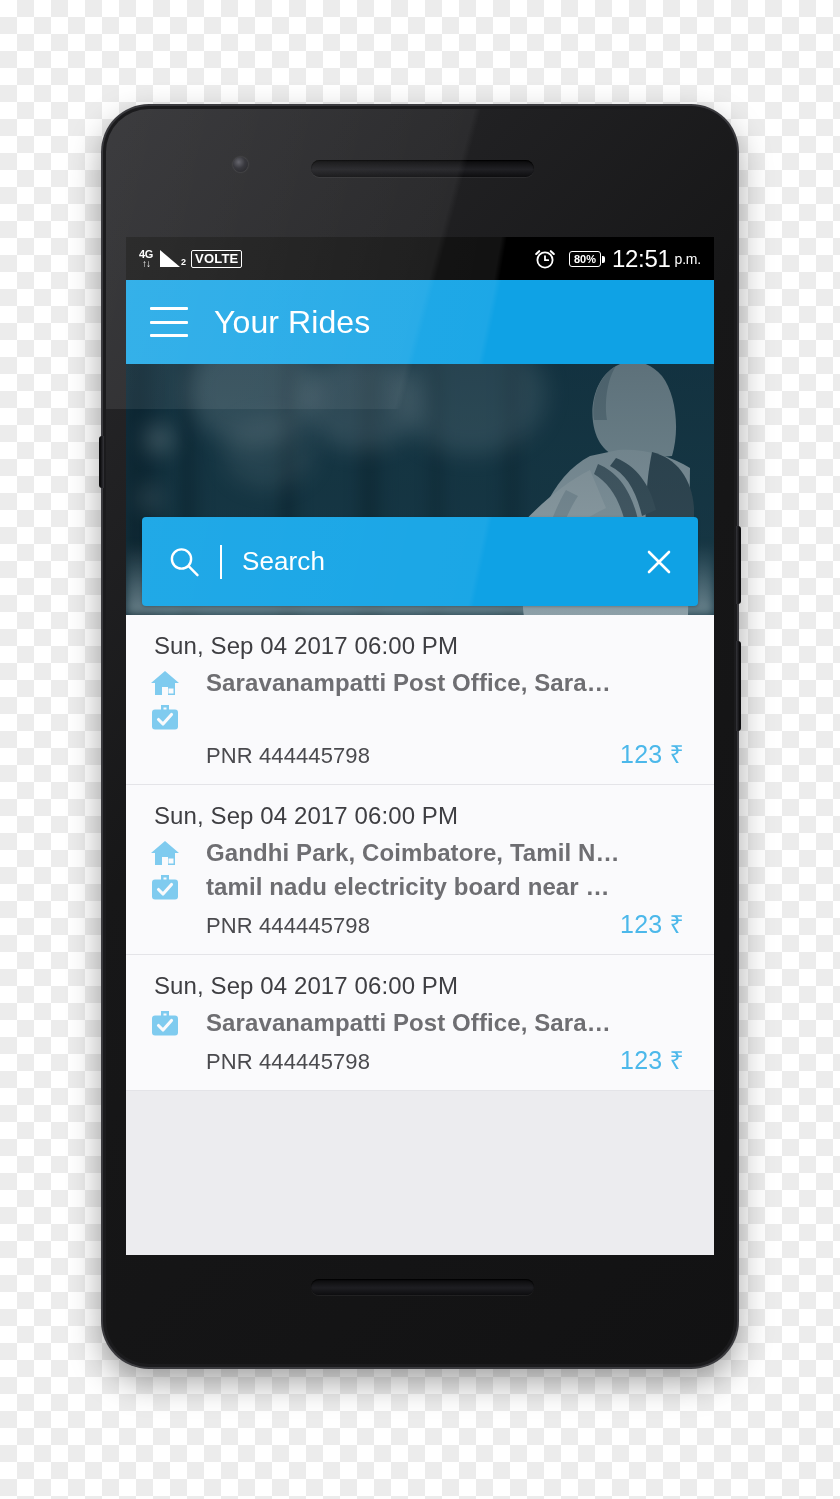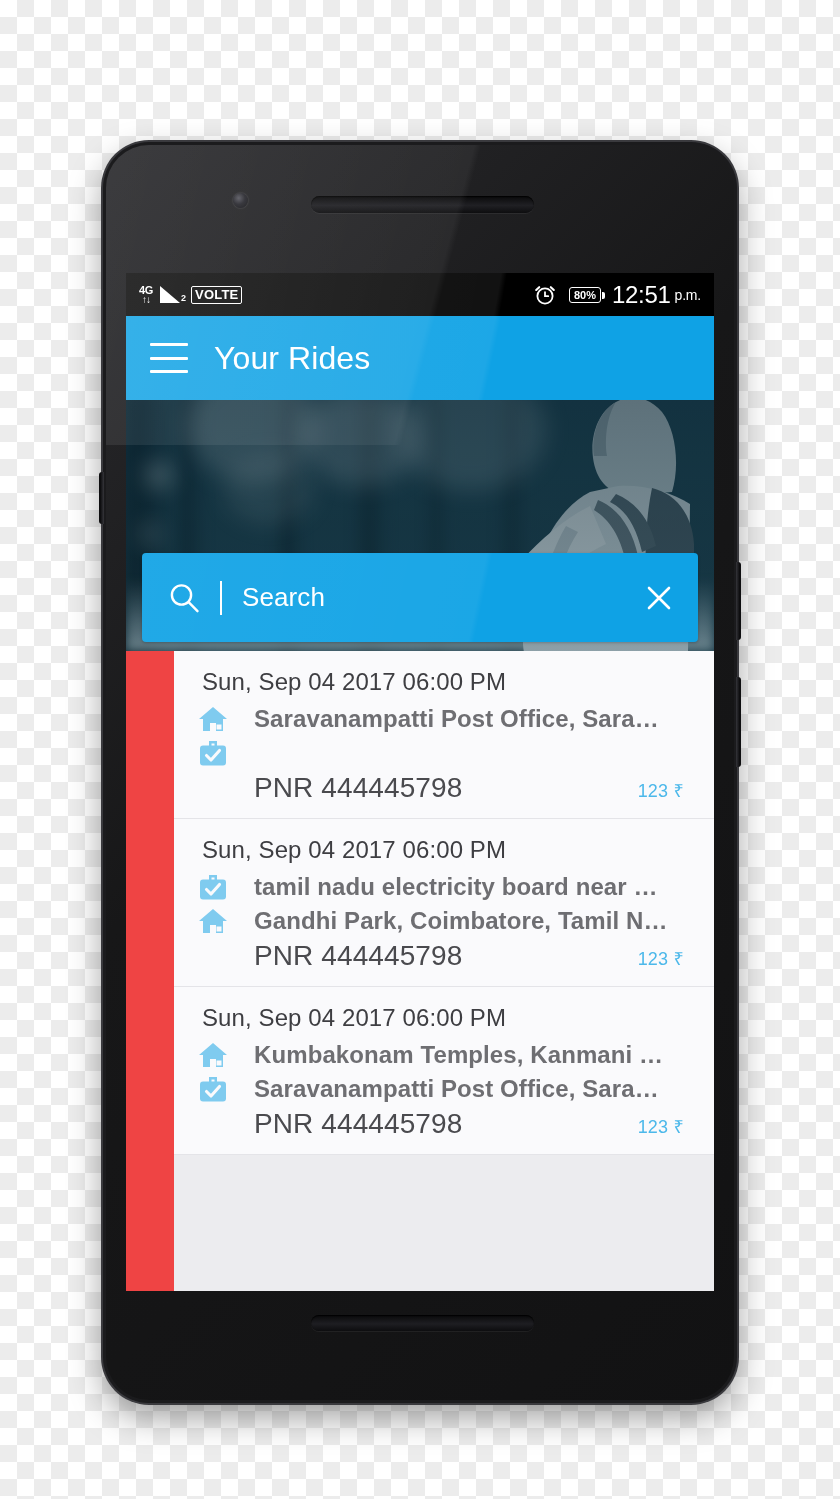--- a/index.html
+++ b/index.html
@@ -27,21 +27,20 @@
     left: 103px;
     top: 106px;
     width: 634px;
     height: 1261px;
     border-radius: 46px;
     background: #1b1b1d;
     box-shadow:
       0 0 0 2px #3a3a3e,
       0 14px 34px rgba(0,0,0,0.38);
     overflow: visible;
-    margin-top: 36px;
   }
   #phone-inner {
     position: absolute;
     inset: 3px;
     border-radius: 43px;
     background: linear-gradient(135deg, #2a2a2d 0%, #171718 42%, #121213 100%);
     overflow: hidden;
   }
   
   #glass-gloss {
@@ -332,24 +331,23 @@
     font-weight: 400;
     flex: 1;
     letter-spacing: 0.1px;
     position: relative;
     z-index: 2;
   }
   #search-clear-icon { flex: 0 0 auto; display:flex; cursor:pointer; position:relative; z-index:2; }
 
   
   #rides-list {
-    background: #ef4444;
+    background: #4c1d95;
     height: calc(100% - 43px - 84px - 251px);
     overflow: hidden;
-    padding-left: 48px;
   }
   .ride-card {
     background: #FAFAFC;
     padding: 17px 24px 14px 24px;
     border-bottom: 1px solid #E4E4E8;
     cursor: pointer;
   }
   .ride-date {
     font-size: 24px;
     color: #3E3E42;
@@ -379,26 +377,26 @@
     letter-spacing: 0.1px;
   }
   .ride-footer {
     display: flex;
     align-items: baseline;
     justify-content: space-between;
     margin-top: 3px;
     padding-left: 56px;
   }
   .ride-pnr {
-    font-size: 28px;
+    font-size: 22px;
     color: #4A4A4E;
     letter-spacing: 0.1px;
   }
   .ride-price {
-    font-size: 18px;
+    font-size: 25px;
     color: #4CB8EA;
     letter-spacing: 0.2px;
     padding-right: 6px;
   }
   #list-filler { height: 100%; background: #ECECEF; }
 </style>
 </head>
 <body>
 
 <div id="phone">
@@ -525,53 +523,44 @@
             <span class="ride-pnr">PNR 444445798</span>
             <span class="ride-price">123 ₹</span>
           </div>
         </div>
 
         <div class="ride-card">
           <div class="ride-date">Sun, Sep 04 2017 06:00 PM</div>
           <div class="ride-line">
             <span class="loc-icon">
               <svg width="30" height="30" viewBox="0 0 30 30">
+                <path d="M15 3 L29 15 L25 15 L25 27 L18 27 L18 19 L12 19 L12 27 L5 27 L5 15 L1 15 Z" fill="#7FCBEF"></path>
+                <rect x="18.5" y="20.5" width="5" height="5" fill="#FAFAFC"></rect>
+              </svg>
+            </span>
+            <span class="ride-loc">Gandhi Park, Coimbatore, Tamil N…</span>
+          </div>
+          <div class="ride-line">
+            <span class="loc-icon">
+              <svg width="30" height="30" viewBox="0 0 30 30">
                 <path d="M11 3 L19 3 L19 8 L16.5 8 L16.5 5.5 L13.5 5.5 L13.5 8 L11 8 Z" fill="#7FCBEF"></path>
                 <rect x="2" y="7.5" width="26" height="20" rx="3" fill="#7FCBEF"></rect>
                 <path d="M8.5 17.5 L13 22 L21.5 12.5" fill="none" stroke="#FAFAFC" stroke-width="3.1" stroke-linecap="round" stroke-linejoin="round"></path>
               </svg>
             </span>
             <span class="ride-loc">tamil nadu electricity board near …</span>
           </div>
-          <div class="ride-line">
-            <span class="loc-icon">
-              <svg width="30" height="30" viewBox="0 0 30 30">
-                <path d="M15 3 L29 15 L25 15 L25 27 L18 27 L18 19 L12 19 L12 27 L5 27 L5 15 L1 15 Z" fill="#7FCBEF"></path>
-                <rect x="18.5" y="20.5" width="5" height="5" fill="#FAFAFC"></rect>
-              </svg>
-            </span>
-            <span class="ride-loc">Gandhi Park, Coimbatore, Tamil N…</span>
-          </div>
           <div class="ride-footer">
             <span class="ride-pnr">PNR 444445798</span>
             <span class="ride-price">123 ₹</span>
           </div>
         </div>
 
         <div class="ride-card">
           <div class="ride-date">Sun, Sep 04 2017 06:00 PM</div>
-          <div class="ride-line">
-            <span class="loc-icon">
-              <svg width="30" height="30" viewBox="0 0 30 30">
-                <path d="M15 3 L29 15 L25 15 L25 27 L18 27 L18 19 L12 19 L12 27 L5 27 L5 15 L1 15 Z" fill="#7FCBEF"></path>
-                <rect x="18.5" y="20.5" width="5" height="5" fill="#FAFAFC"></rect>
-              </svg>
-            </span>
-            <span class="ride-loc">Kumbakonam Temples, Kanmani …</span>
-          </div>
           <div class="ride-line">
             <span class="loc-icon">
               <svg width="30" height="30" viewBox="0 0 30 30">
                 <path d="M11 3 L19 3 L19 8 L16.5 8 L16.5 5.5 L13.5 5.5 L13.5 8 L11 8 Z" fill="#7FCBEF"></path>
                 <rect x="2" y="7.5" width="26" height="20" rx="3" fill="#7FCBEF"></rect>
                 <path d="M8.5 17.5 L13 22 L21.5 12.5" fill="none" stroke="#FAFAFC" stroke-width="3.1" stroke-linecap="round" stroke-linejoin="round"></path>
               </svg>
             </span>
             <span class="ride-loc">Saravanampatti Post Office, Sara…</span>
           </div>

